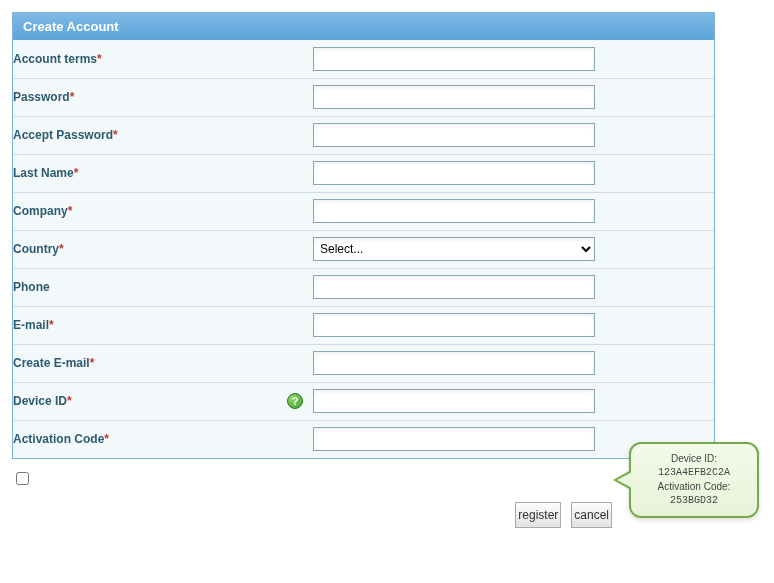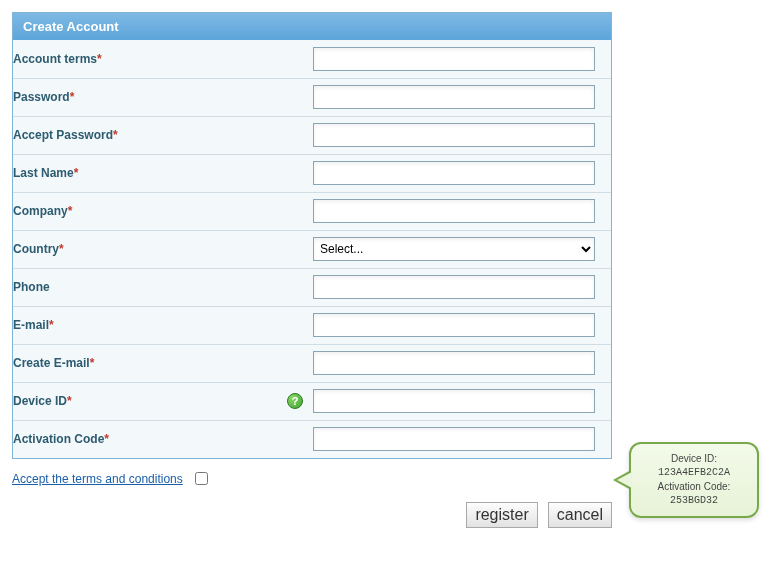--- a/index.html
+++ b/index.html
@@ -6,21 +6,21 @@
   body {
     margin: 0;
     padding: 12px;
     font-family: Arial, Helvetica, sans-serif;
     font-size: 12px;
     background: #fff;
     color: #2d5c70;
     width: 774px;
   }
   .panel {
-    width: 600px;
+    width: 703px;
     border: 1px solid #7fb4d6;
   }
   .panel-header {
     background: linear-gradient(#7eb9e4, #5da5da);
     color: #fff;
     font-weight: bold;
     font-size: 13px;
     padding: 6px 10px;
   }
   table.form {
@@ -94,25 +94,25 @@
     text-decoration: underline;
     cursor: pointer;
   }
   .buttons-row {
     display: flex;
     justify-content: flex-end;
     gap: 10px;
   }
   button.form-btn {
     height: 26px;
-    padding: 0 8px;
+    padding: 0 2px;
     border: 1px solid #a8a8a8;
     background: linear-gradient(#fdfdfd, #e2e2e2);
     font-family: inherit;
-    font-size: 16px;
+    font-size: 12px;
     color: #333;
     cursor: pointer;
   }
   
   .callout {
     position: absolute;
     left: 617px;
     top: 430px;
     width: 130px;
     border: 2px solid #77a94a;
@@ -242,21 +242,20 @@
         <span>Activation Code</span><span class="req">*</span>
       </td>
       <td class="input-cell"><input type="text" class="text-input" value="" style=""></td>
     </tr>
   </tbody>
       </table>
 </div>
 
 <div class="below-panel">
   <div class="terms-row">
-    <a class="terms-link">Accept the terms and conditions</a>
     <input type="checkbox" style="">
   </div>
   <div class="buttons-row">
     <button class="form-btn">register</button>
     <button class="form-btn">cancel</button>
   </div>
 </div>
 
 <div class="callout">
   <div>Device ID:</div>

